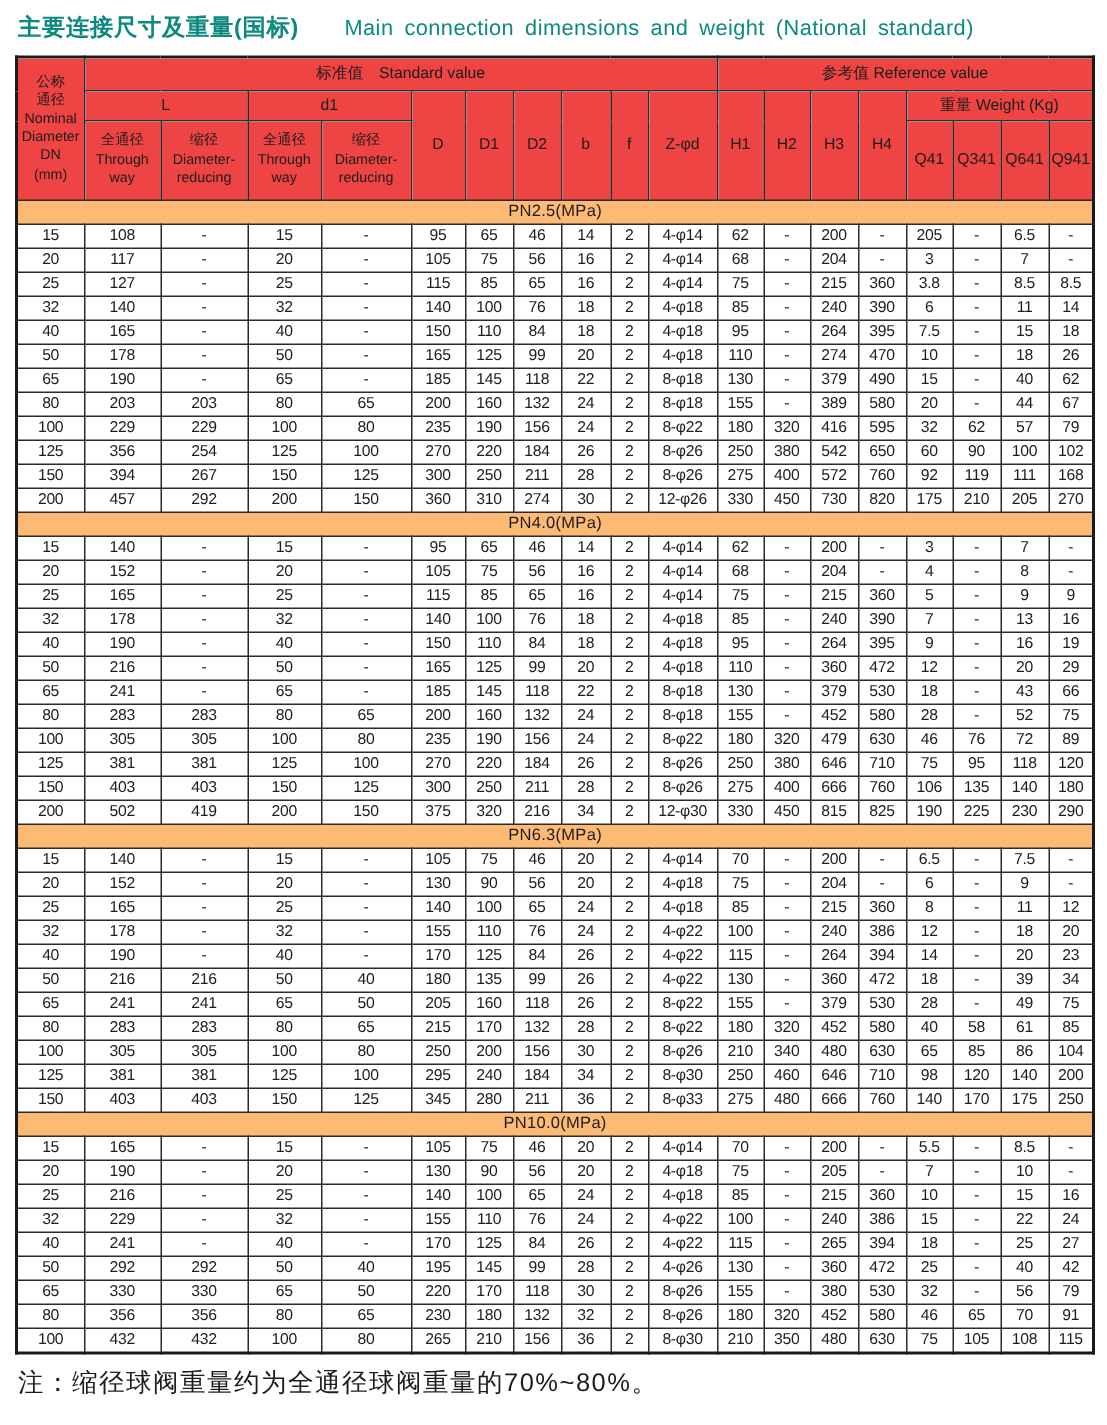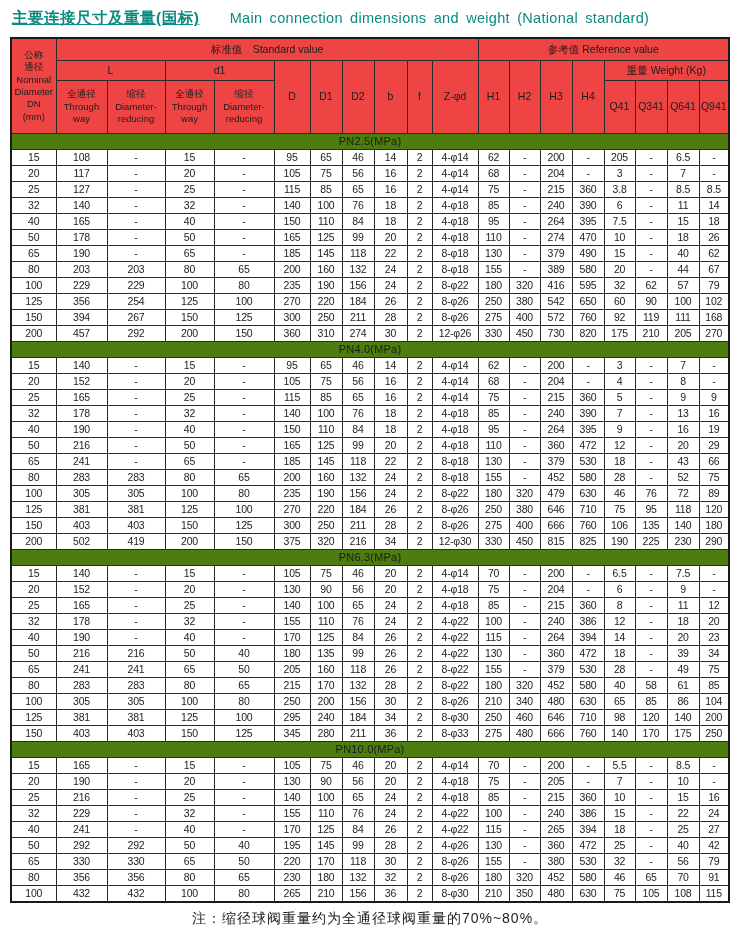--- a/index.html
+++ b/index.html
@@ -7,21 +7,21 @@
     width: 738px; height: 950px;
     background: #ffffff;
     font-family: "Liberation Sans", "DejaVu Sans", sans-serif;
     color: #1c1c1c;
     overflow: hidden;
   }
   .page { padding: 6px 10px 0 10px; }
 
   .title { margin: 2px 0 8px 2px; white-space: nowrap; }
   .title .zh {
-    color: #0d8a80; font-weight: 700; font-size: 15.5px; letter-spacing: 0.5px; text-decoration: underline;
+    color: #0d8a80; font-weight: 700; font-size: 15.5px; letter-spacing: 0.5px;
   }
   .title .en {
     color: #0d8a80; font-weight: 500; font-size: 14.5px; letter-spacing: 0.3px; word-spacing: 3px; padding-left: 23px;
   }
 
   table.dims {
     border-collapse: collapse;
     table-layout: fixed;
     width: 718px;
     border: 2px solid #1a1a1a;
@@ -46,27 +46,27 @@
   .dims thead th.r3 { height: 52px; }
   .dims tbody td {
     font-size: 10.5px;
     height: 15px;
     line-height: 15px;
     letter-spacing: -0.2px;
     background: #ffffff;
     white-space: nowrap;
   }
   .dims tbody tr.band td {
-    background: #4d7c0f;
+    background: #fdba74;
     font-size: 11px;
     letter-spacing: 0.2px;
   }
 
   .notes { margin: 7px 0 0 2px; }
-  .note-zh { font-size: 14px; letter-spacing: 1px; margin-bottom: 5px; text-align: center; }
+  .note-zh { font-size: 17px; letter-spacing: 1px; margin-bottom: 5px; }
   .note-en { font-size: 11.5px; word-spacing: 2px; margin-top: 29px; }
 </style>
 </head>
 <body>
 
 <div class="page">
 
   <div class="title">
     <span class="zh">主要连接尺寸及重量(国标)</span><span class="en"> Main connection dimensions and weight (National standard)</span>
   </div>

